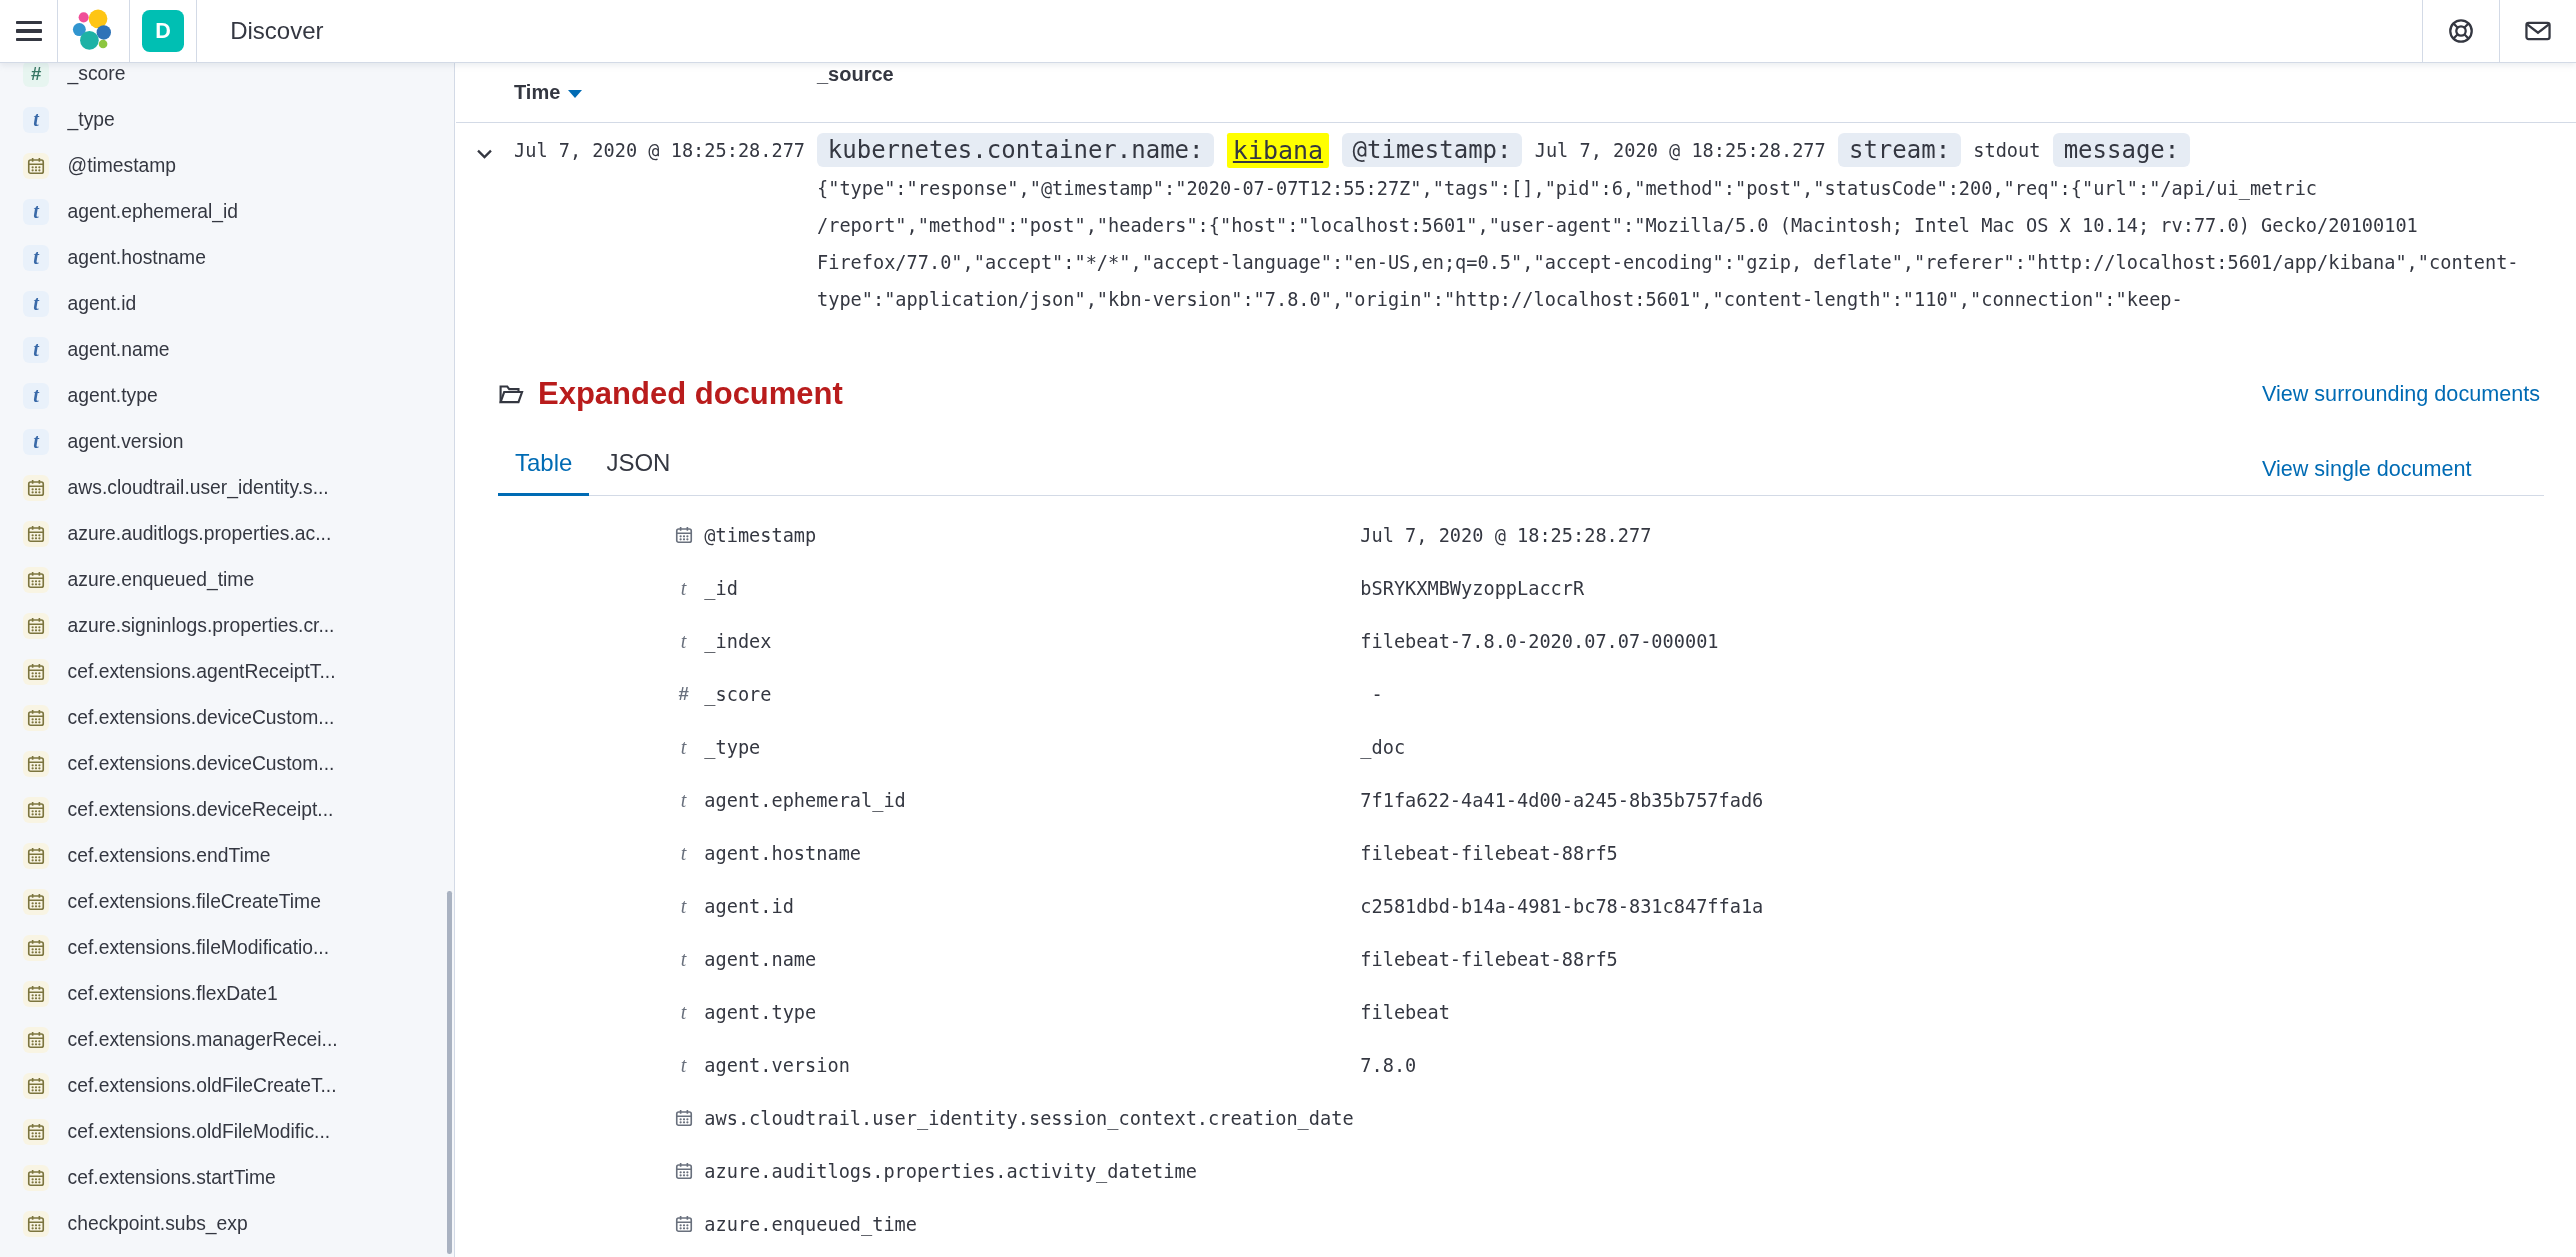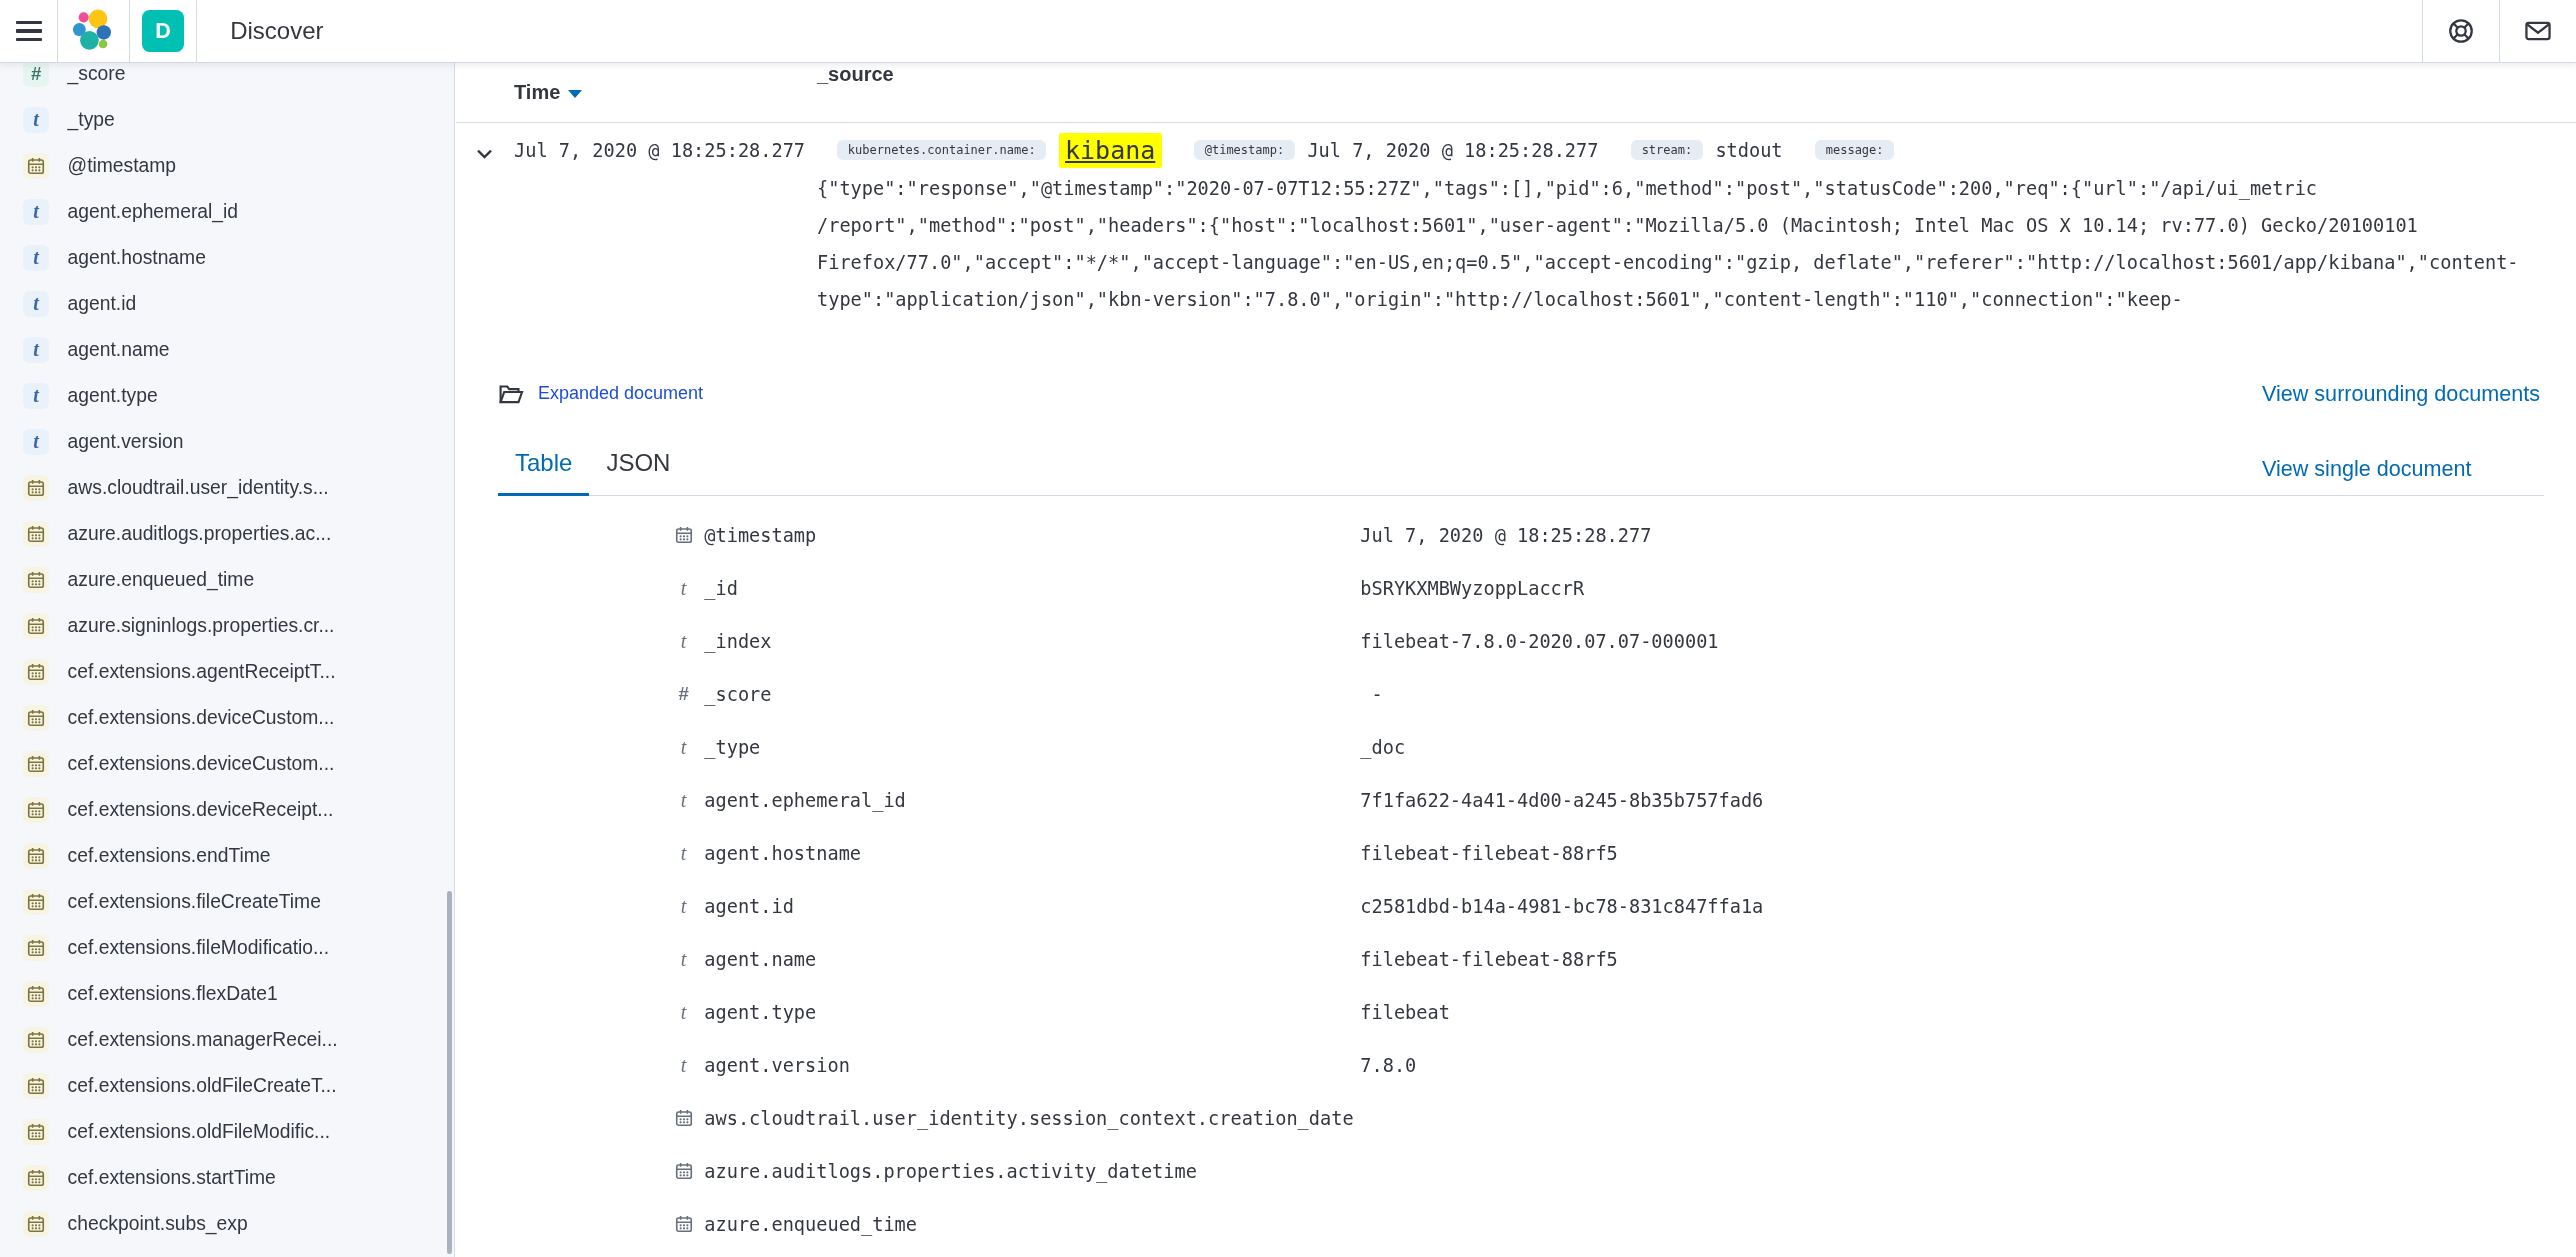--- a/index.html
+++ b/index.html
@@ -46,30 +46,30 @@
   .sort-arrow { width:0; height:0; border-left:7px solid transparent; border-right:7px solid transparent;
     border-top:8.5px solid #006BB4; margin-top:3.1px; }
   .th-source { font-size:20px; font-weight:700; color:#343741; }
 
   .docrow { position:relative; height:249px; }
   .expander { position:absolute; left:15.5px; top:18.6px; width:26px; height:26px; background:none;
     border:none; color:#343741; cursor:pointer; }
   .time-cell { position:absolute; left:58px; top:17px; font-size:18.6px; }
   .source-cell { position:absolute; left:361px; top:7.7px; right:54px; }
   .badge-line { display:flex; align-items:center; gap:12.4px; height:39px; }
-  .badge { background:#E6ECF4; border-radius:6.2px; padding:3.1px 10.8px; font-size:12px;
-    color:#343741; white-space:pre;margin-left:20px; }
+  .badge { background:#E6ECF4; border-radius:6.2px; padding:3.1px 10.8px; font-size:24px;
+    color:#343741; white-space:pre; }
   .hl { background:#FFFF00; padding:3.1px 6.2px; border-radius:2.3px; font-size:25px; color:#343741;text-decoration:underline; }
   .src-plain { font-size:18.6px; color:#343741; white-space:pre; }
   .msg-line { font-size:18.6px; line-height:37px; color:#343741; white-space:pre; }
 
   
   .expanded { position:absolute; left:42px; right:32px; top:309px; bottom:0; }
   .xd-head { height:43px; display:flex; align-items:center; gap:14px; }
-  .xd-title { font-size:18px; font-weight:400; color:#1d4ed8; }
+  .xd-title { font-size:31px; font-weight:700; color:#b91c1c; }
   .xd-links { position:absolute; right:4px; top:9.3px; display:flex; gap:49px;flex-direction:column; }
   .xd-links a { font-size:21.6px; font-weight:500; color:#006BB4; text-decoration:none; cursor:pointer; }
   .tabs { display:flex; margin-top:23px; border-bottom:0.8px solid #D3DAE6; }
   .tab { position:relative; padding:10.8px 17px 18.6px; font-size:24px; color:#343741; cursor:pointer; background:none; border:none;text-align:center; }
   .tab.active { color:#006BB4; font-weight:500; }
   .tab.active::after { content:''; position:absolute; left:0; right:0; bottom:-0.8px; height:3.1px; background:#006BB4; }
 
   .doc-table { margin-top:12.4px; }
   .doc-row { height:53px; display:flex; align-items:center; }
   .doc-icon { width:23px; margin-left:174px; flex:none; color:#69707D; display:flex;

